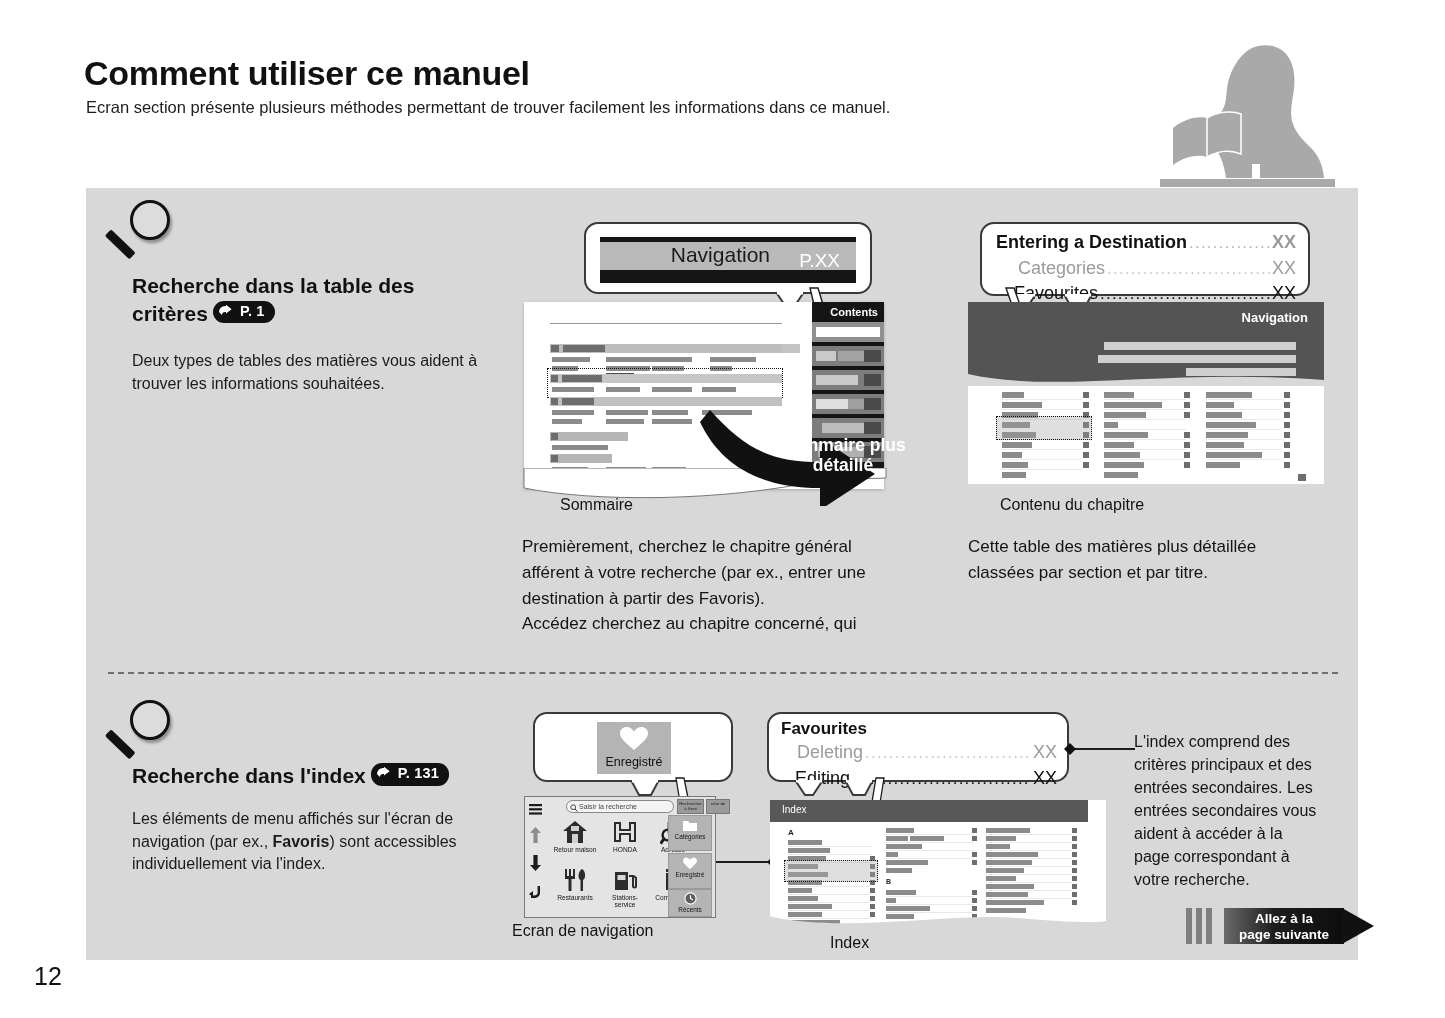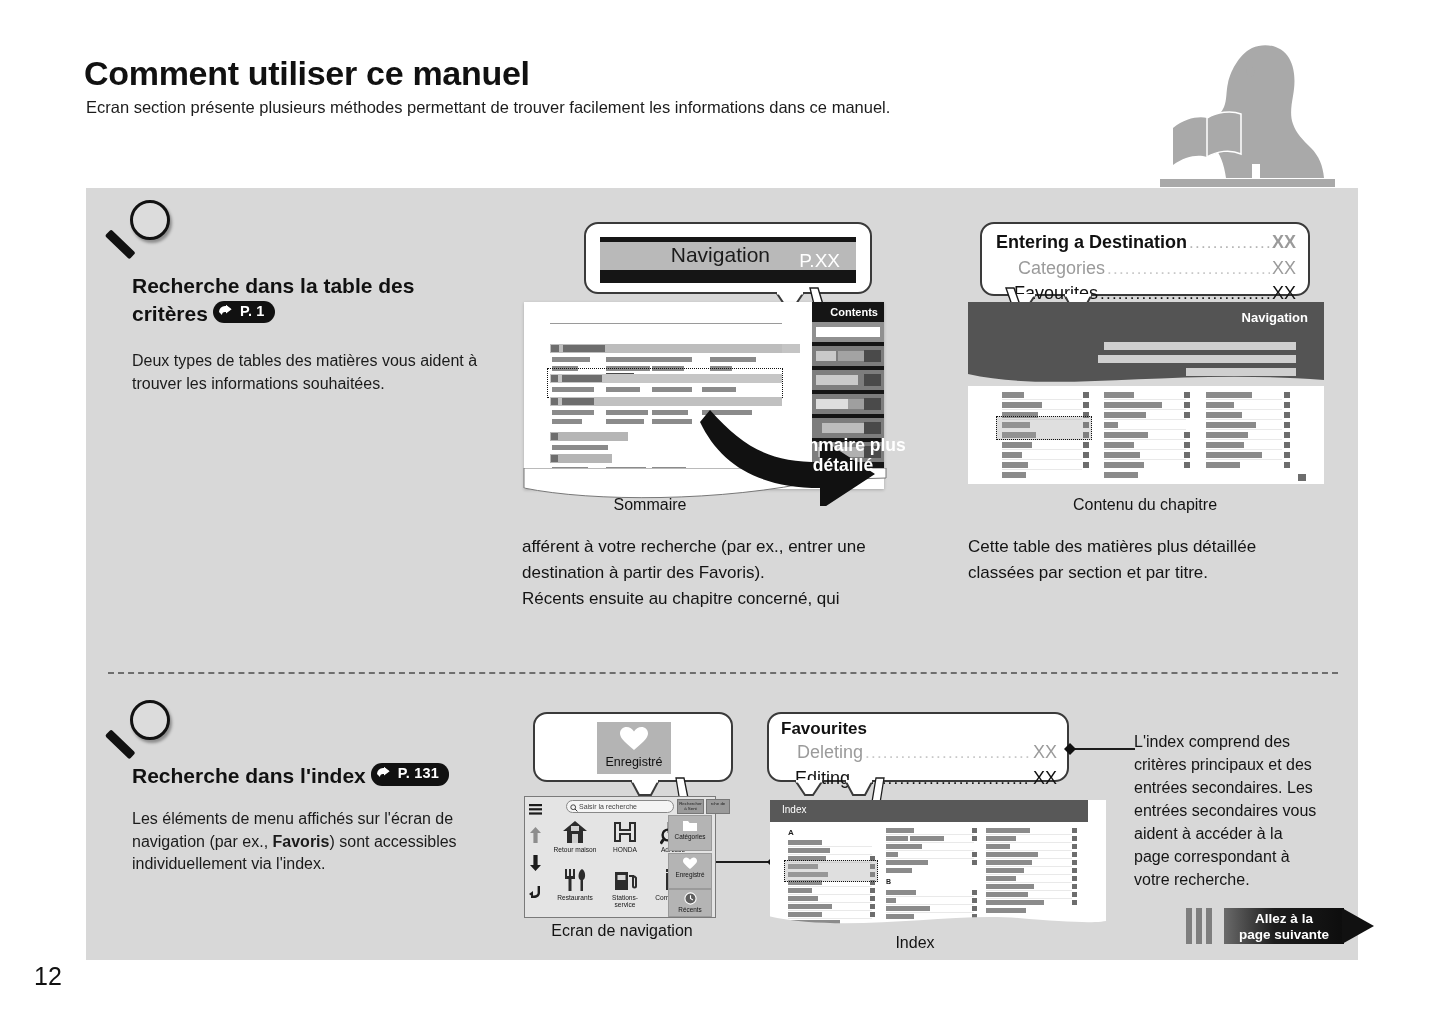--- a/index.html
+++ b/index.html
@@ -140,21 +140,21 @@
   }
 
   
   #sommaire-arrow-label {
     position:absolute; left:768px; top:435px; width:150px;
     color:#fff; font-size:17.5px; font-weight:bold; text-align:center;
     line-height:1.16; z-index:6;
   }
 
   .caption {
-    position:absolute; font-size:16px; color:#131313; text-align:center;
+    position:absolute; font-size:16px; color:#131313; 
   }
 
   
   #nav-screen {
     position:absolute; left:524px; top:796px; width:192px; height:122px;
     background:#e4e4e4; border:1px solid #7a7a7a;
   }
   #nav-searchbar {
     position:absolute; left:41px; top:3px; width:108px; height:13px;
     background:#f4f4f4; border:1px solid #888; border-radius:7px;
@@ -483,23 +483,24 @@
     <div class="rule" style="left:238px;top:53px;width:76px"></div>
     <div class="rule" style="left:238px;top:63px;width:76px"></div>
     <div class="rule" style="left:238px;top:73px;width:76px"></div>
     <div class="bar dk" style="left:330px; top:88px; width:8px; height:7px;"></div>
   </div>
 </div>
 
 <div class="caption" style="left:1000px; top:496px; width:290px;">Contenu du chapitre</div>
 
 <div style="position:absolute; left:522px; top:534px; width:400px; font-size:17px; line-height:1.52; color:#141414;">
+  <div>Premièrement, cherchez le chapitre général</div>
   <div>afférent à votre recherche (par ex., entrer une</div>
   <div>destination à partir des Favoris).</div>
-  <div>Récents ensuite au chapitre concerné, qui</div>
+  <div>Accédez cherchez au chapitre concerné, qui</div>
 </div>
 
 <div style="position:absolute; left:968px; top:534px; width:380px; font-size:17px; line-height:1.52; color:#141414;">
   <div>Cette table des matières plus détaillée</div>
   <div>classées par section et par titre.</div>
 </div>
 
 <div class="magnifier" style="left:112px; top:700px;">
   <div class="handle"></div>
   <div class="glass"></div>

